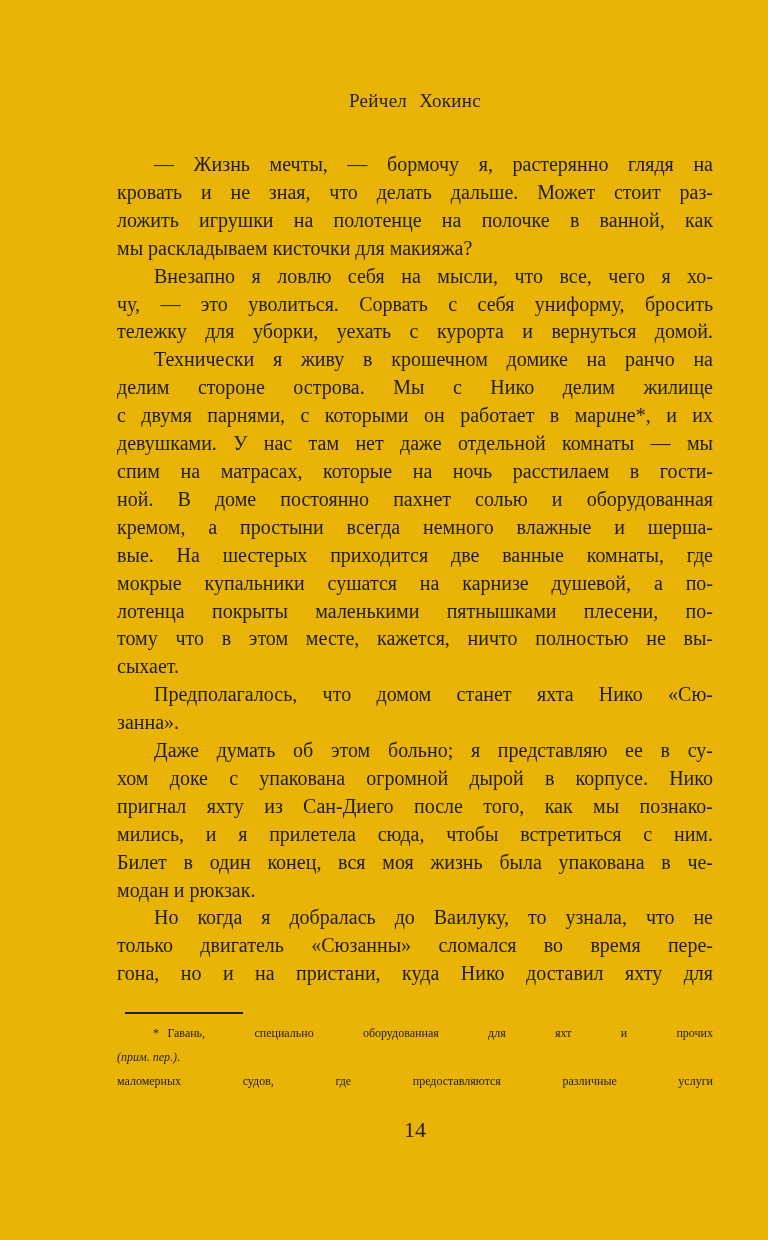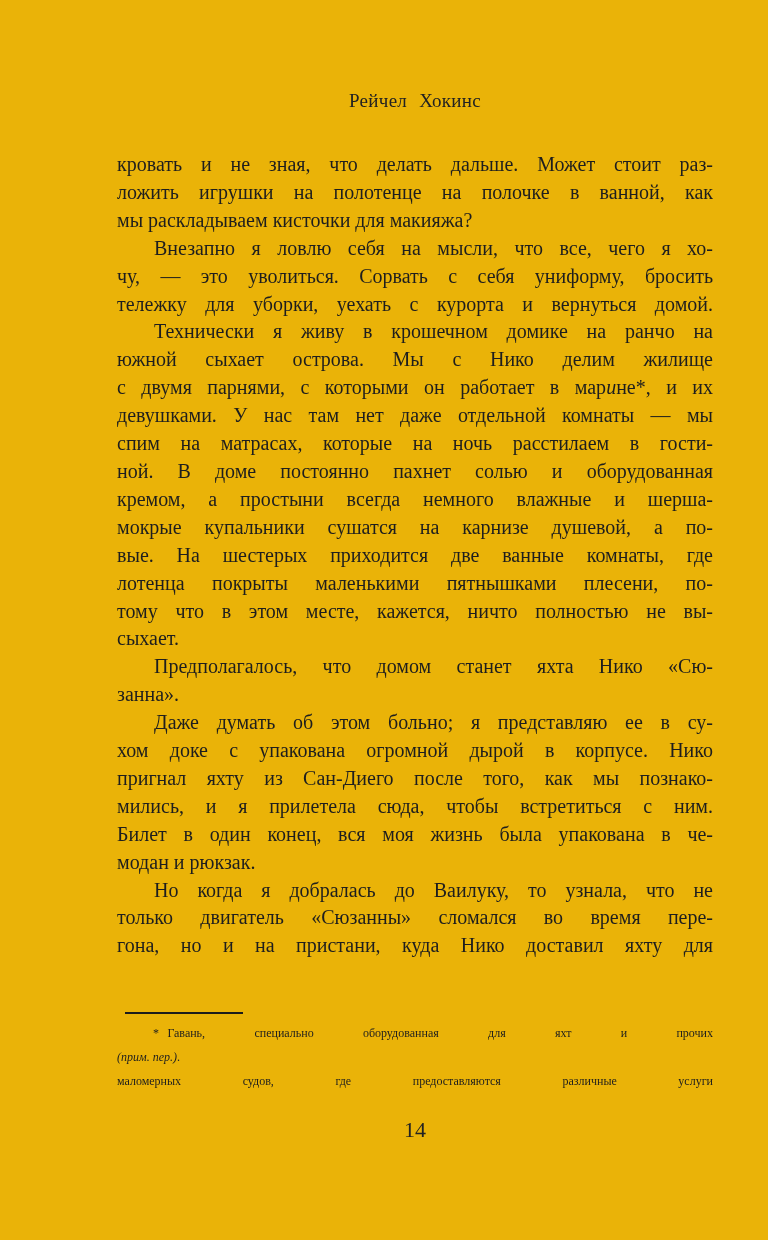--- a/index.html
+++ b/index.html
@@ -69,39 +69,40 @@
 </style>
 </head>
 <body>
 
 <div class="page">
 
   <div class="running-header">Рейчел Хокинс</div>
 
   <div class="text-block">
       <div class="paragraph">
+        <div class="line indent j">— Жизнь мечты, — бормочу я, растерянно глядя на</div>
         <div class="line j">кровать и не зная, что делать дальше. Может стоит раз-</div>
         <div class="line j">ложить игрушки на полотенце на полочке в ванной, как</div>
         <div class="line">мы раскладываем кисточки для макияжа?</div>
       </div>
       <div class="paragraph">
         <div class="line indent j">Внезапно я ловлю себя на мысли, что все, чего я хо-</div>
         <div class="line j">чу, — это уволиться. Сорвать с себя униформу, бросить</div>
         <div class="line j">тележку для уборки, уехать с курорта и вернуться домой.</div>
       </div>
       <div class="paragraph">
         <div class="line indent j">Технически я живу в крошечном домике на ранчо на</div>
-        <div class="line j">южной сыхает острова. Мы с Нико делим жилище</div>
+        <div class="line j">делим стороне острова. Мы с Нико делим жилище</div>
         <div class="line j">с двумя парнями, с которыми он работает в мар<em>и</em>не*, и их</div>
         <div class="line j">девушками. У нас там нет даже отдельной комнаты — мы</div>
         <div class="line j">спим на матрасах, которые на ночь расстилаем в гости-</div>
         <div class="line j">ной. В доме постоянно пахнет солью и оборудованная</div>
         <div class="line j">кремом, а простыни всегда немного влажные и шерша-</div>
+        <div class="line j">вые. На шестерых приходится две ванные комнаты, где</div>
         <div class="line j">мокрые купальники сушатся на карнизе душевой, а по-</div>
-        <div class="line j">вые. На шестерых приходится две ванные комнаты, где</div>
         <div class="line j">лотенца покрыты маленькими пятнышками плесени, по-</div>
         <div class="line j">тому что в этом месте, кажется, ничто полностью не вы-</div>
         <div class="line">сыхает.</div>
       </div>
       <div class="paragraph">
         <div class="line indent j">Предполагалось, что домом станет яхта Нико «Сю-</div>
         <div class="line">занна».</div>
       </div>
       <div class="paragraph">
         <div class="line indent j">Даже думать об этом больно; я представляю ее в су-</div>

